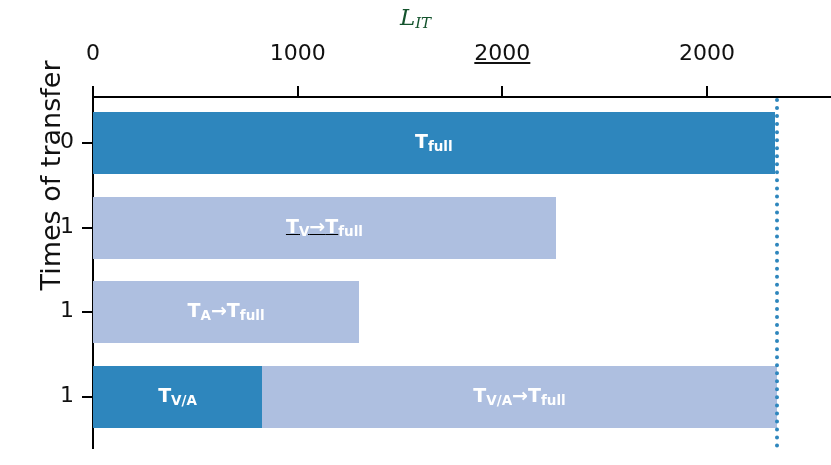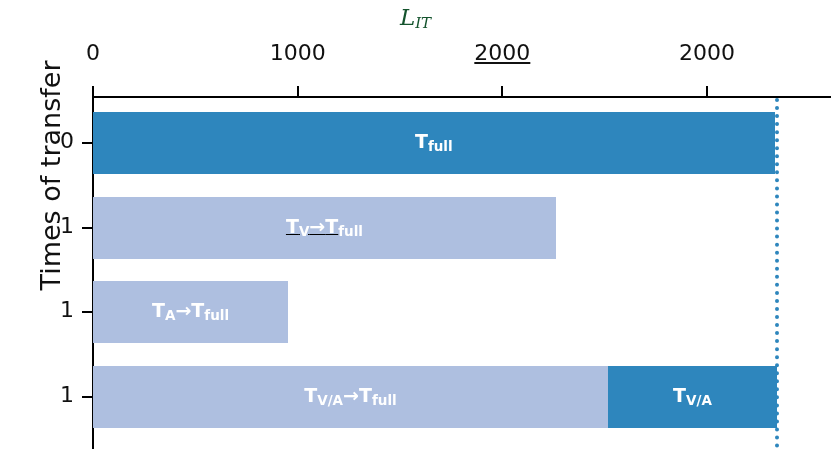--- a/index.html
+++ b/index.html
@@ -90,29 +90,29 @@
         <div class="seg" style="width: 681.54px; background: rgb(46, 134, 189);">
           <span class="lbl">T<span class="sub">full</span></span>
         </div>
       </div>
       <div class="bar" style="left: 93px; top: 197px; height: 62px;">
         <div class="seg" style="width: 462.956px; background: rgb(174, 191, 224); text-decoration: underline;">
           <span class="lbl">T<span class="sub">V</span><span class="arr">→</span>T<span class="sub">full</span></span>
         </div>
       </div>
       <div class="bar" style="left: 93px; top: 281px; height: 62px;">
-        <div class="seg" style="width: 195px; background: rgb(174, 191, 224); justify-content: center;">
+        <div class="seg" style="width: 266px; background: rgb(174, 191, 224); justify-content: center;">
           <span class="lbl">T<span class="sub">A</span><span class="arr">→</span>T<span class="sub">full</span></span>
         </div>
       </div>
       <div class="bar" style="left: 93px; top: 366px; height: 62px;">
+        <div class="seg" style="width: 169.055px; background: rgb(46, 134, 189);">
+          <span class="lbl">T<span class="sub">V/A</span></span>
+        </div>
         <div class="seg" style="width: 514.941px; background: rgb(174, 191, 224);">
           <span class="lbl">T<span class="sub">V/A</span><span class="arr">→</span>T<span class="sub">full</span></span>
-        </div>
-        <div class="seg" style="width: 169.055px; background: rgb(46, 134, 189);">
-          <span class="lbl">T<span class="sub">V/A</span></span>
         </div>
       </div>
     </div>
 
   <div class="refline" id="refline" style="left: 774.996px;"></div>
 
 </div>
 
 </body></html>

